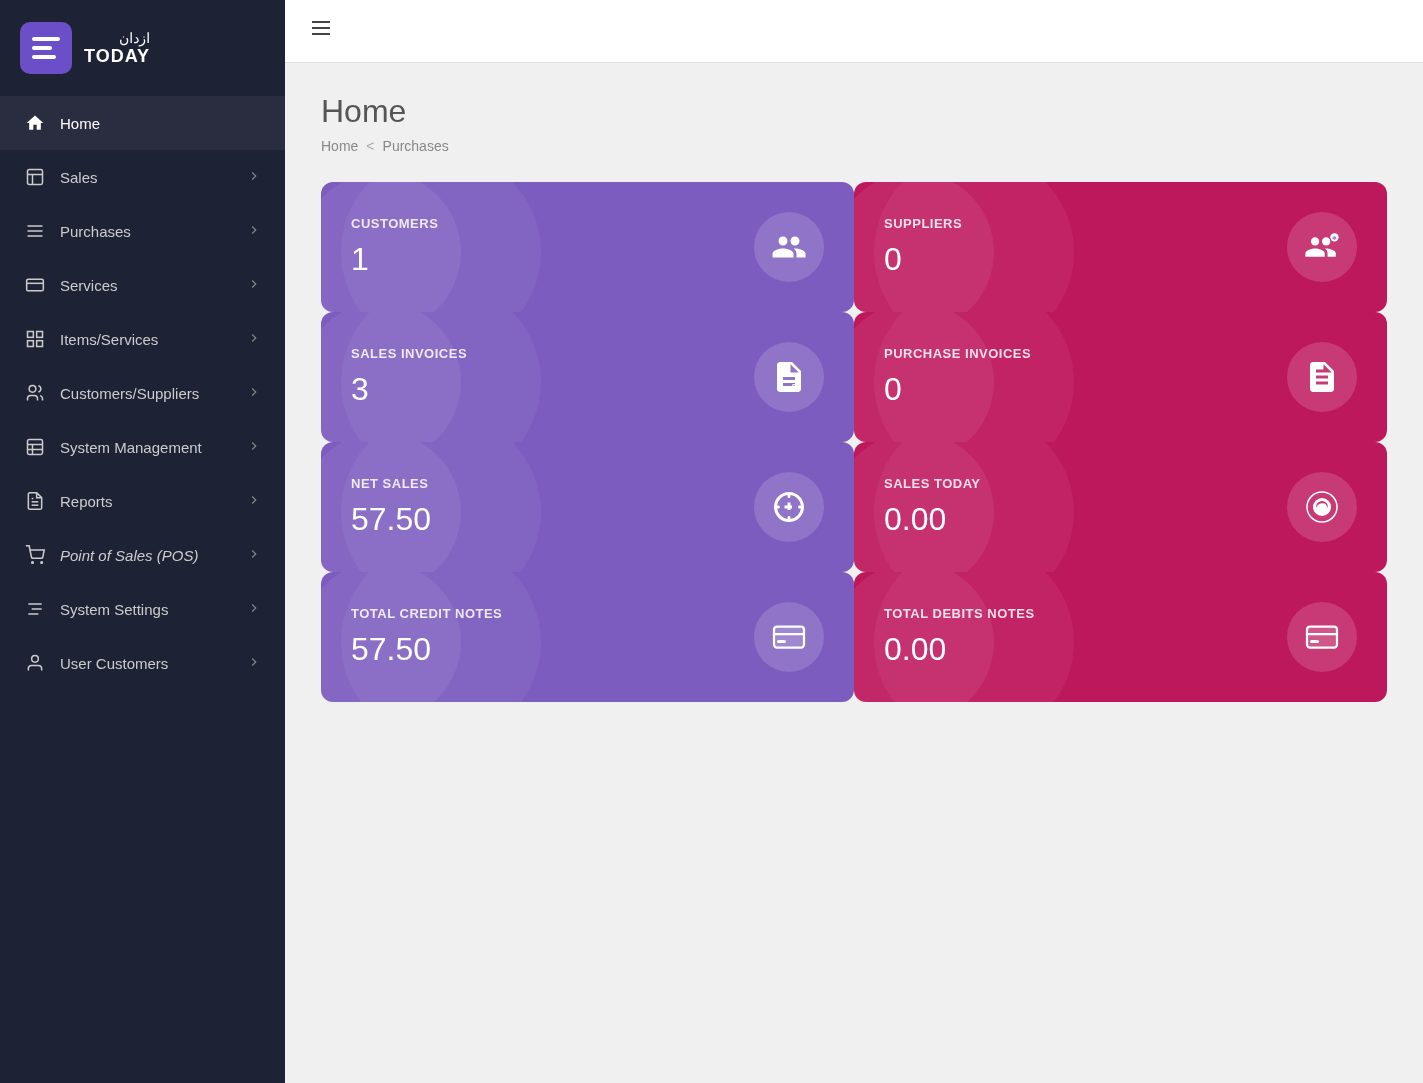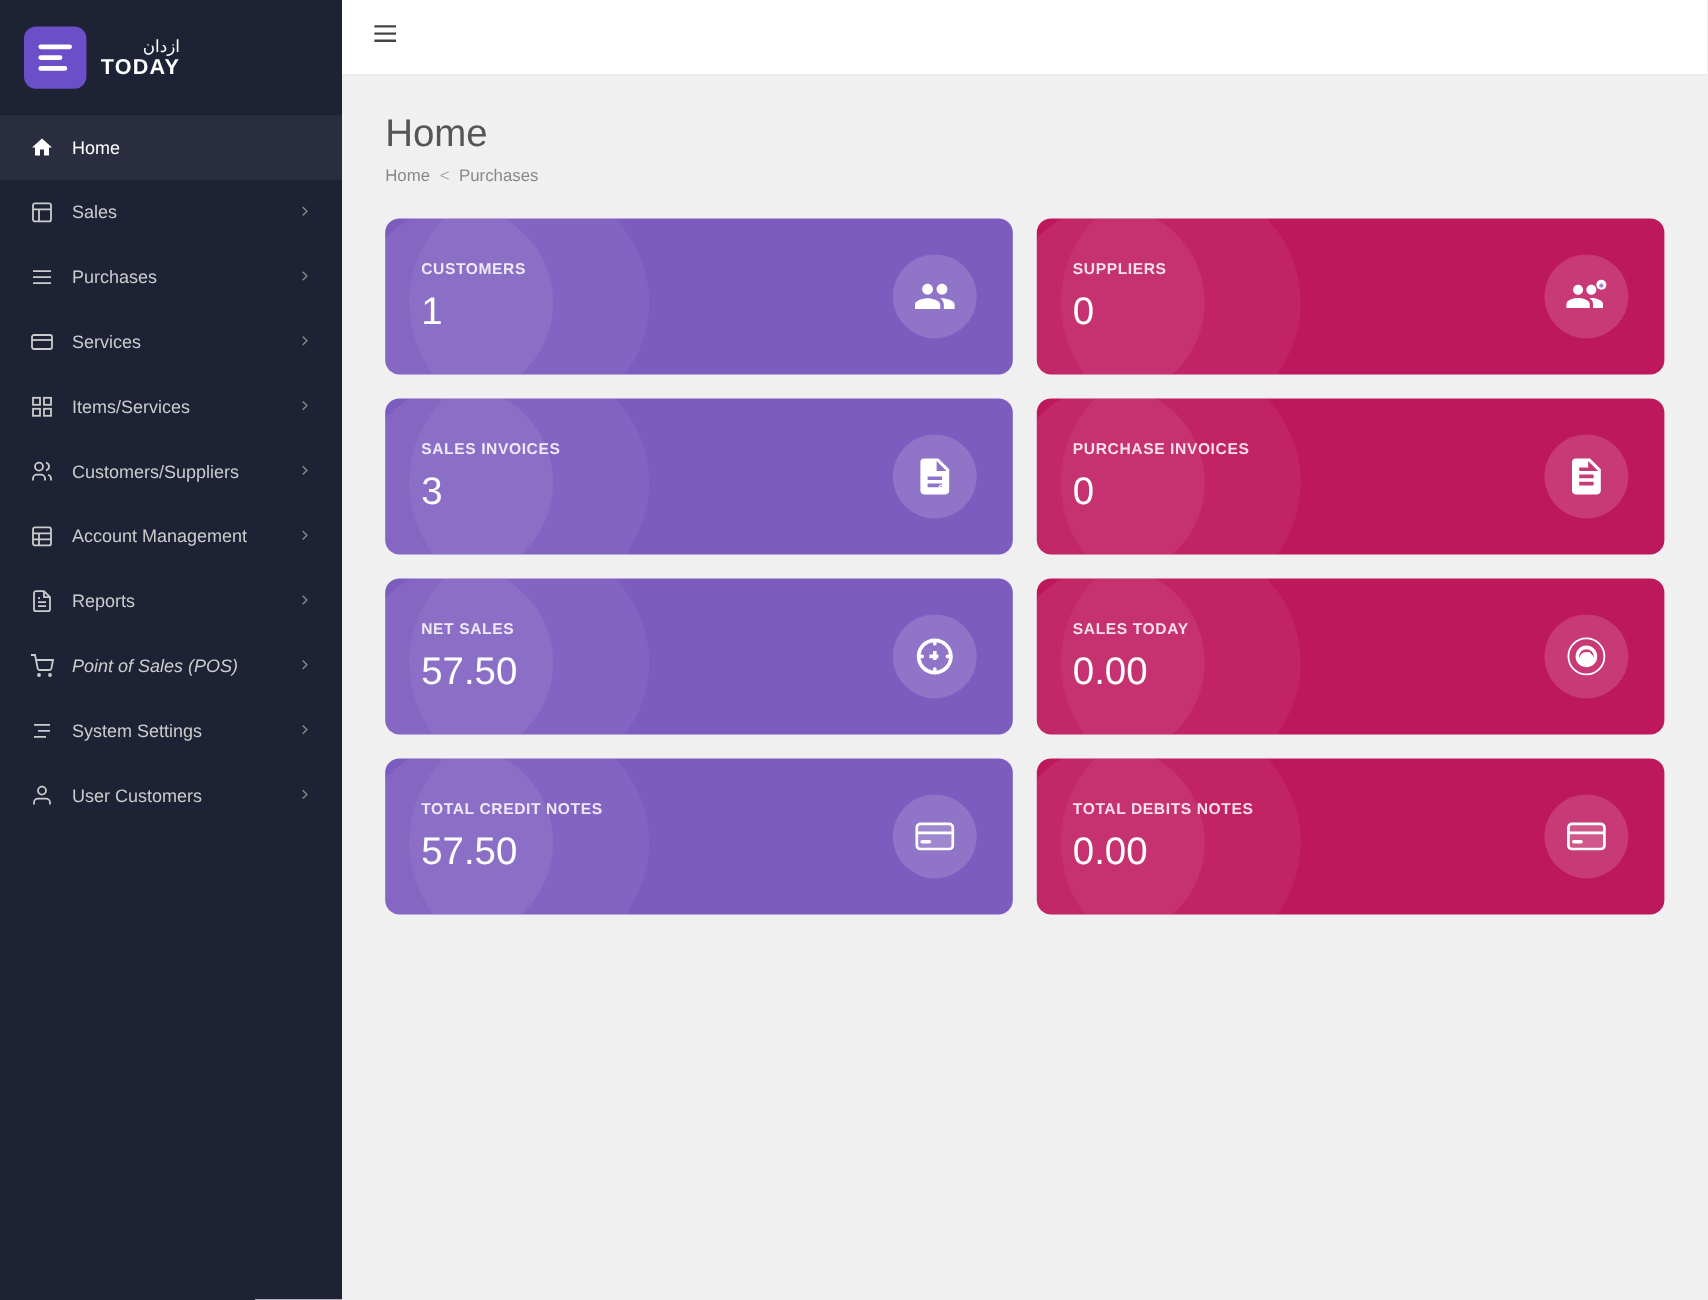--- a/index.html
+++ b/index.html
@@ -139,21 +139,20 @@
     }
 
     #breadcrumb-separator { color: #aaa; }
 
     #breadcrumb-current { color: #888; }
 
     
     #stats-grid {
       display: grid;
       grid-template-columns: 1fr 1fr;
-      gap: 20px;
     }
 
     .stat-card {
       border-radius: 12px;
       padding: 28px 30px;
       display: flex;
       align-items: center;
       justify-content: space-between;
       position: relative;
       overflow: hidden;
@@ -331,21 +330,21 @@
       <div class="nav-item">
         <div class="nav-item-left">
           <span class="nav-icon">
             <svg width="20" height="20" viewBox="0 0 24 24" fill="none" stroke="currentColor" stroke-width="1.8">
               <rect x="3" y="3" width="18" height="18" rx="2"></rect>
               <line x1="3" y1="9" x2="21" y2="9"></line>
               <line x1="3" y1="15" x2="21" y2="15"></line>
               <line x1="9" y1="9" x2="9" y2="21"></line>
             </svg>
           </span>
-          <span style="color: rgb(204, 204, 204);">Account Management</span>
+          <span style="color: rgb(204, 204, 204);">System Management</span>
         </div>
         <span class="nav-chevron"><svg width="14" height="14" viewBox="0 0 24 24" fill="none" stroke="#888" stroke-width="2">
             <polyline points="9 18 15 12 9 6"></polyline>
           </svg></span>
       </div>
       <div class="nav-item">
         <div class="nav-item-left">
           <span class="nav-icon">
             <svg width="20" height="20" viewBox="0 0 24 24" fill="none" stroke="currentColor" stroke-width="1.8">
               <path d="M14 2H6a2 2 0 0 0-2 2v16a2 2 0 0 0 2 2h12a2 2 0 0 0 2-2V8z"></path>

